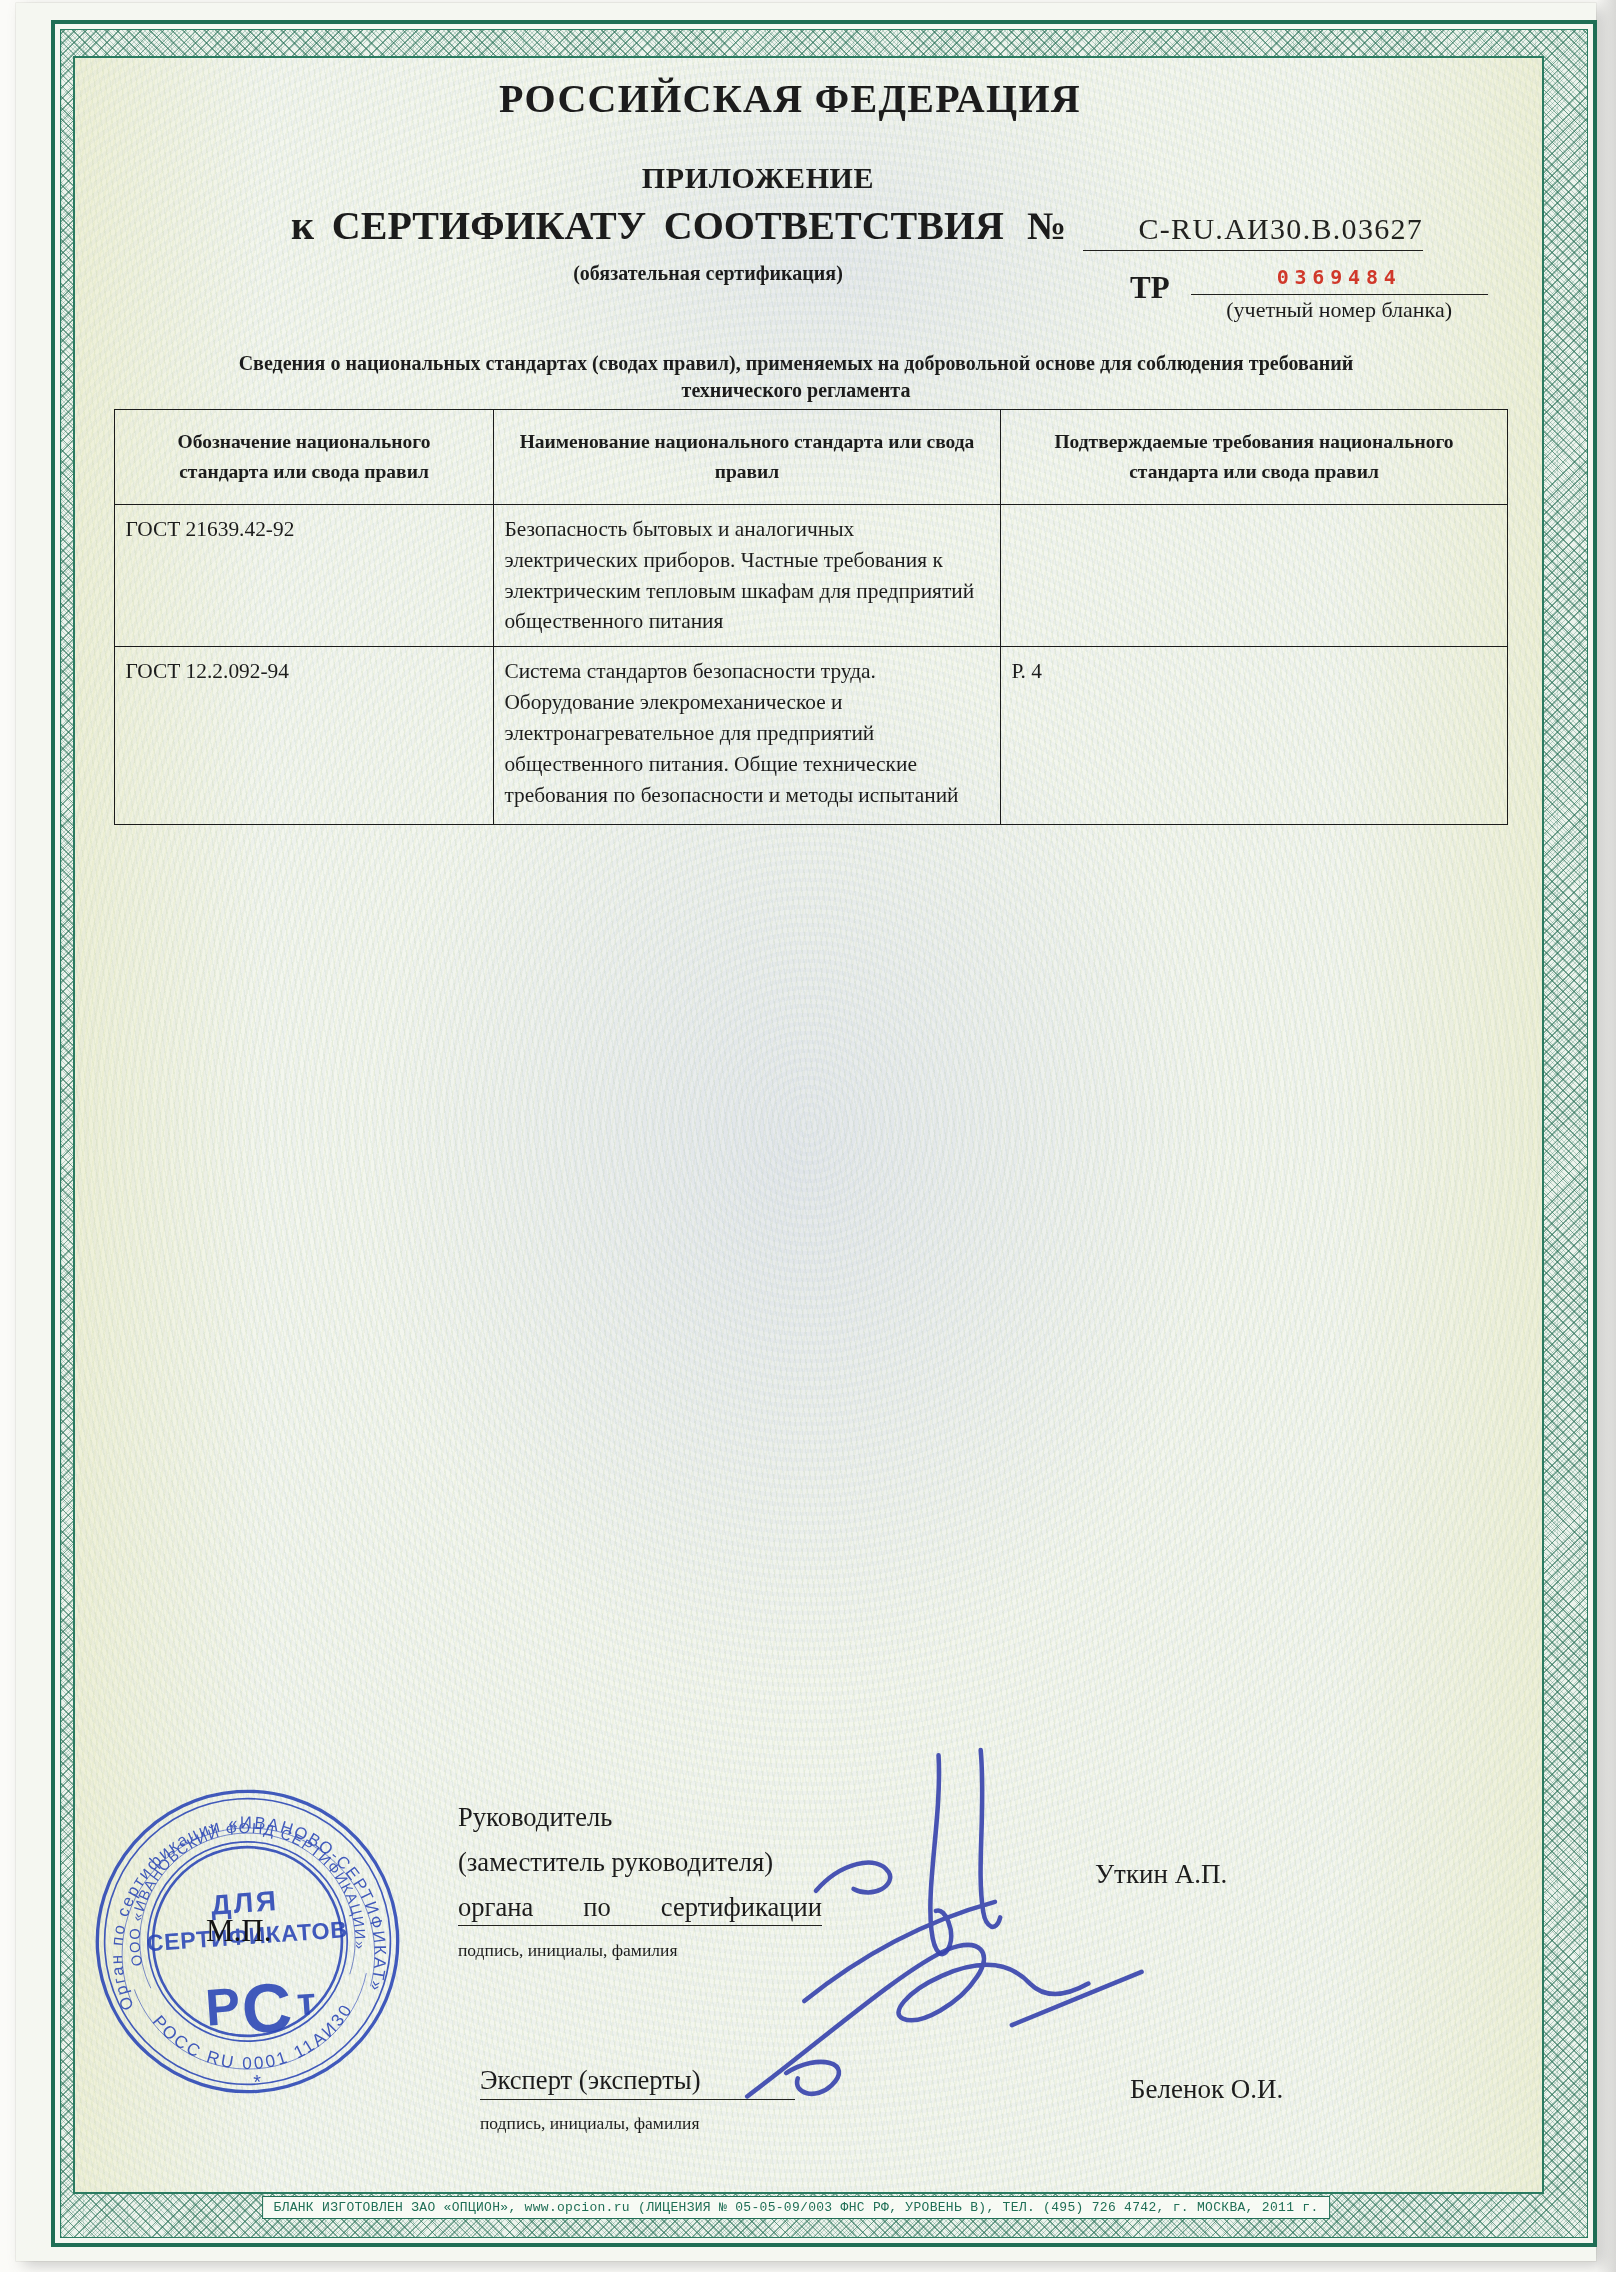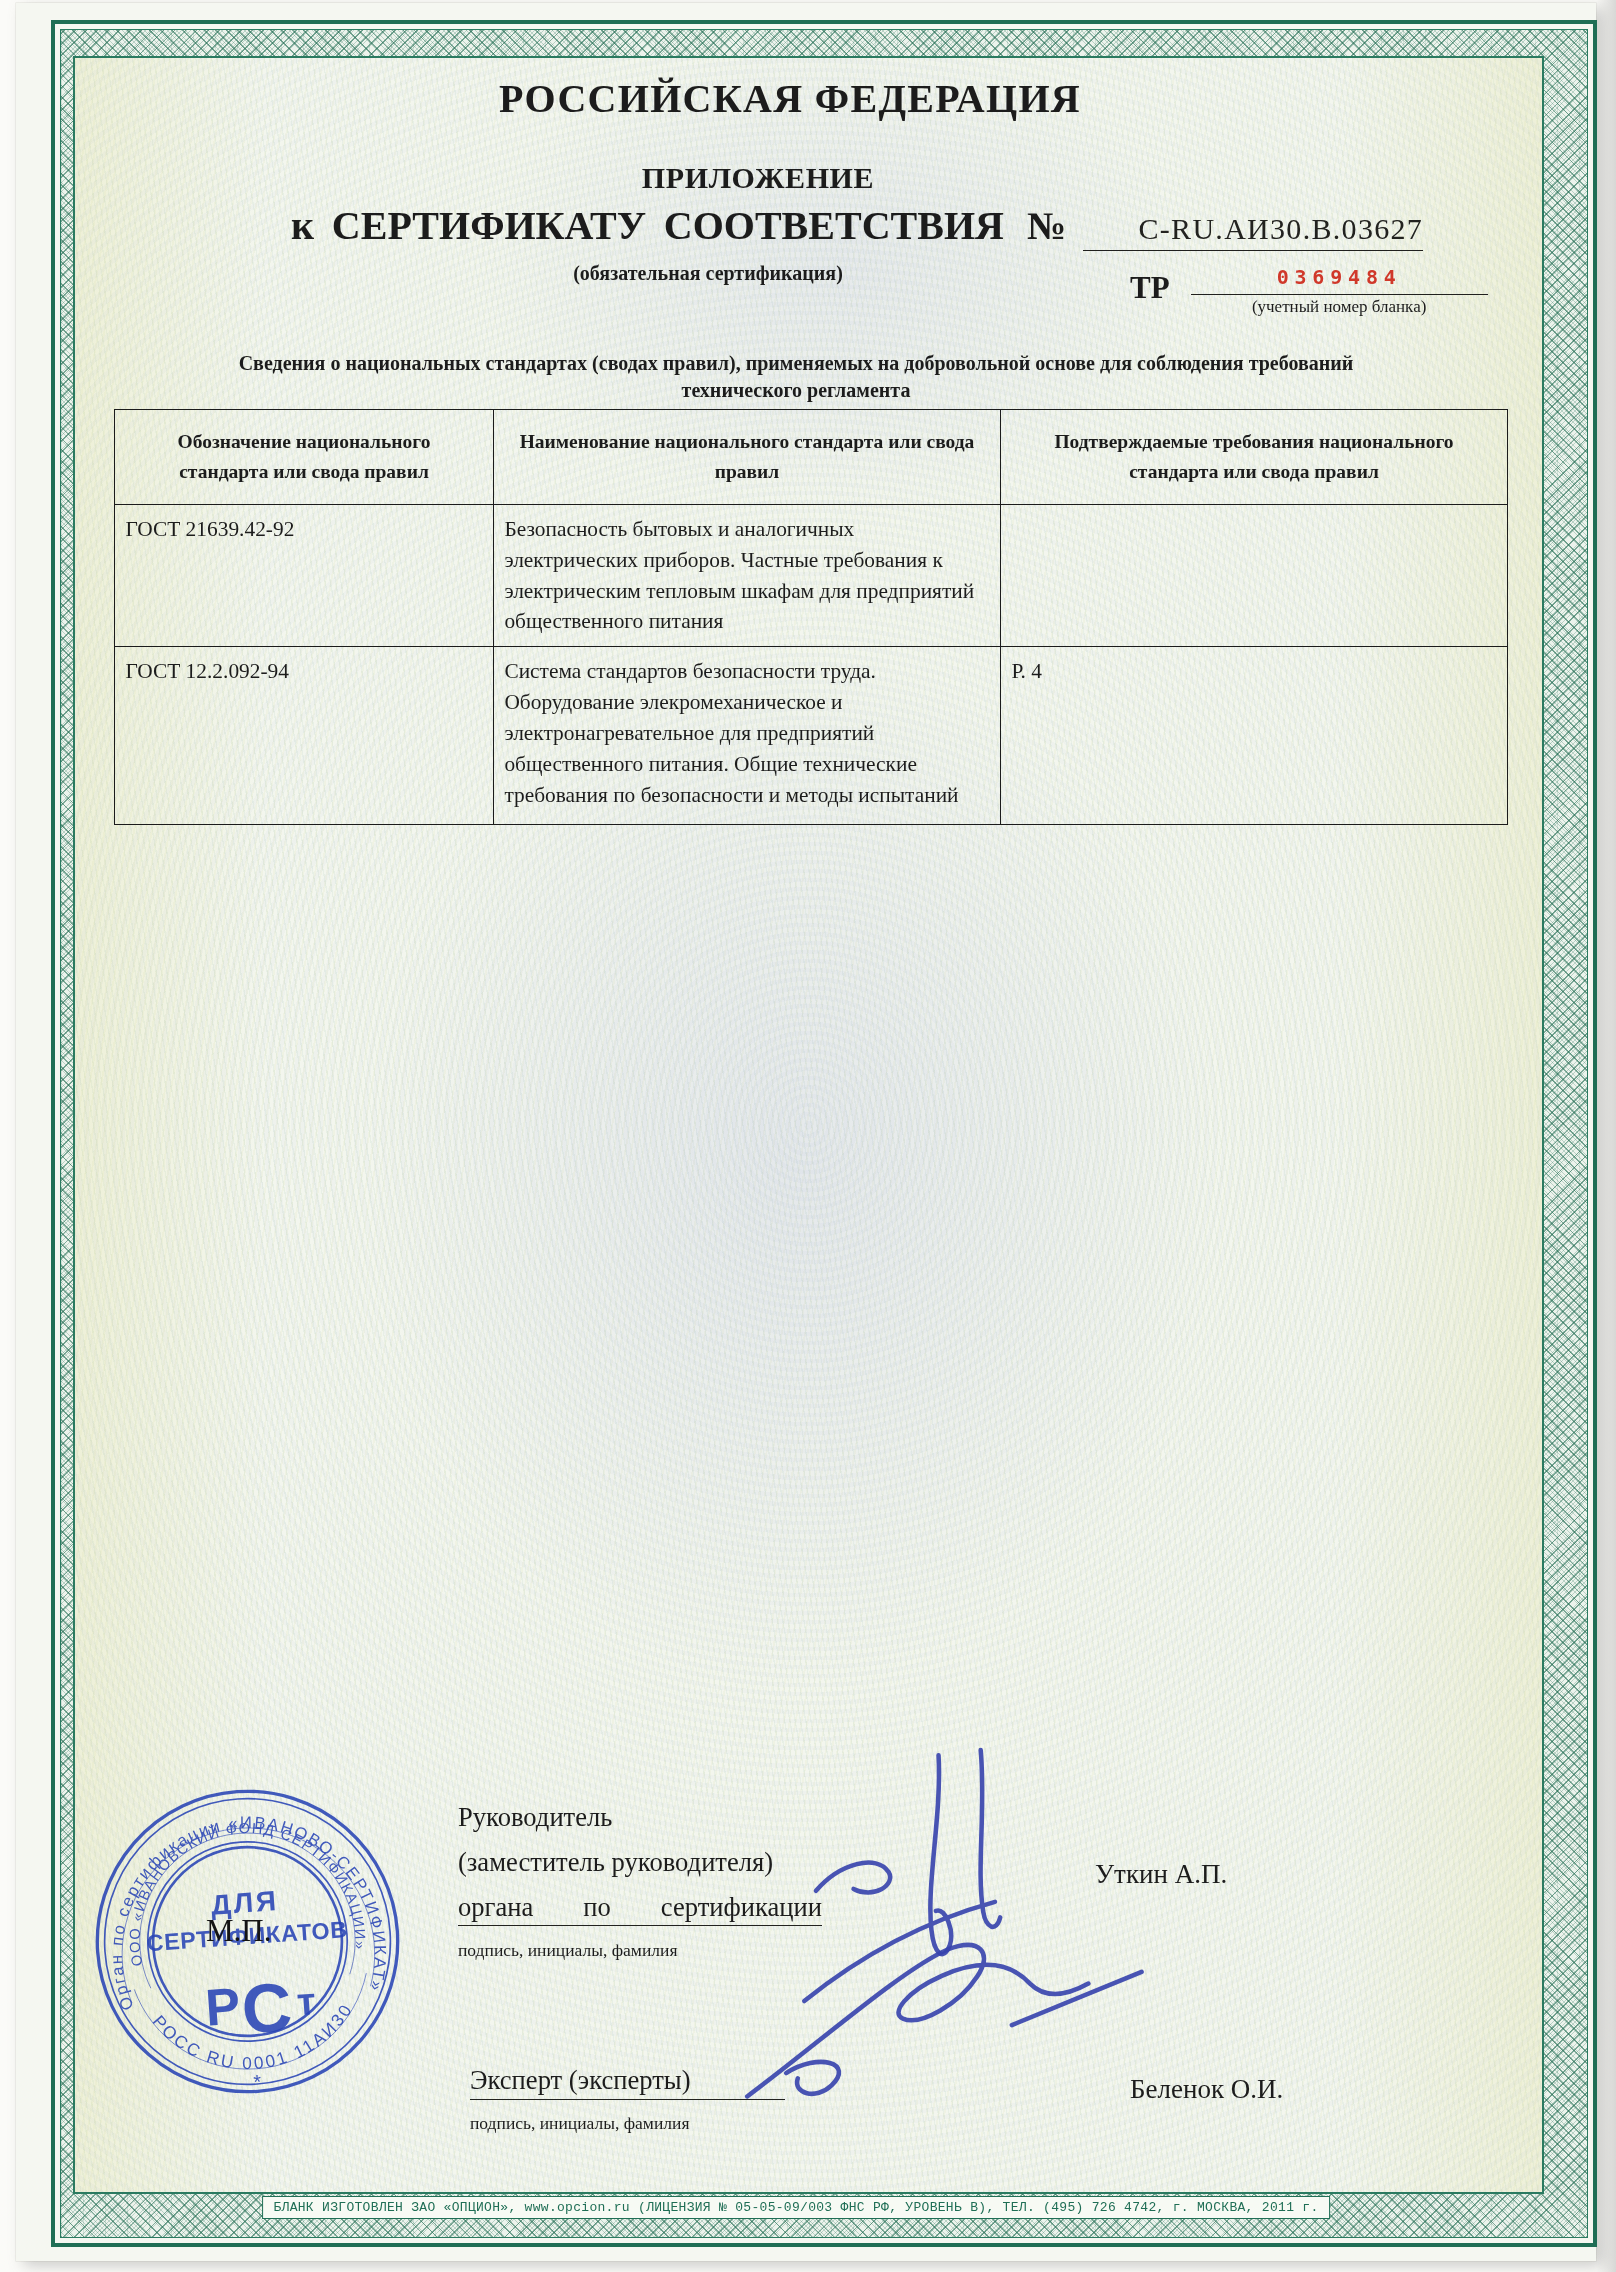--- a/index.html
+++ b/index.html
@@ -50,21 +50,21 @@
   .cert-value-box { margin-left:17px; width:340px; text-align:right;
                     border-bottom:1.9px solid #20201e; padding-bottom:3.9px;
                     font-size:30px; letter-spacing:1.3px; color:#22221f; }
   .subtitle { font-size:20px; font-weight:bold; }
   .tr-block { display:flex; align-items:flex-start; }
   .tr-label { font-size:31px; font-weight:bold; padding-top:5.2px; }
   .tr-col { margin-left:21px; width:297px; display:flex; flex-direction:column; align-items:center; }
   .tr-serial { font-family:"DejaVu Sans Mono",monospace; font-weight:bold; font-size:20px;
                letter-spacing:5.8px; color:#d0382a; width:100%; text-align:center;
                border-bottom:1.9px solid #20201e; padding-bottom:5.2px; }
-  .tr-caption { font-size:17px; margin-top:1.9px; color:#1c1c1c; }
+  .tr-caption { font-size:22px; margin-top:1.9px; color:#1c1c1c; }
   .intro { width:1167px; font-size:20px; font-weight:bold; line-height:1.33; }
 
   
   table.std { position:absolute; left:114px; top:409px; width:1393px;
               border-collapse:collapse; table-layout:fixed; }
   table.std th, table.std td { border:1.9px solid #1b1b1b; vertical-align:top; color:#1c1c1c; }
   table.std th { font-size:19.5px; font-weight:bold; line-height:1.55; text-align:center;
                  padding:9px 19.5px; height:95px; vertical-align:middle; }
   table.std td { font-size:21.4px; line-height:1.44; padding:9px 10.4px; }
   td.c-name { padding-right:54px; }
@@ -149,21 +149,21 @@
   </table>
 
   <div class="t" style="left:458px; top:1790px; width:364px;">
     <div class="role-block">Руководитель</div>
     <div class="role-block">(заместитель руководителя)</div>
     <div class="role-block role-justify sig-rule">органа по сертификации</div>
     <div class="sig-caption">подпись, инициалы, фамилия</div>
   </div>
   <div class="t person-name" style="left:1095px; top:1859px;">Уткин А.П.</div>
 
-  <div class="t" style="left:470px; top:2053px; width:315px;">
+  <div class="t" style="left:480px; top:2053px; width:315px;">
     <div class="role-block sig-rule">Эксперт (эксперты)</div>
     <div class="sig-caption">подпись, инициалы, фамилия</div>
   </div>
   <div class="t person-name" style="left:1130px; top:2074px;">Беленок О.И.</div>
 
   <div class="t mp" style="left:206px; top:1913px;">М.П.</div>
 
   <div class="stamp-wrap">
     <svg width="319" height="319" viewBox="0 0 480 480">
       <g transform="rotate(-4 240 240)" opacity="0.87" fill="none" stroke="#2743b5">

